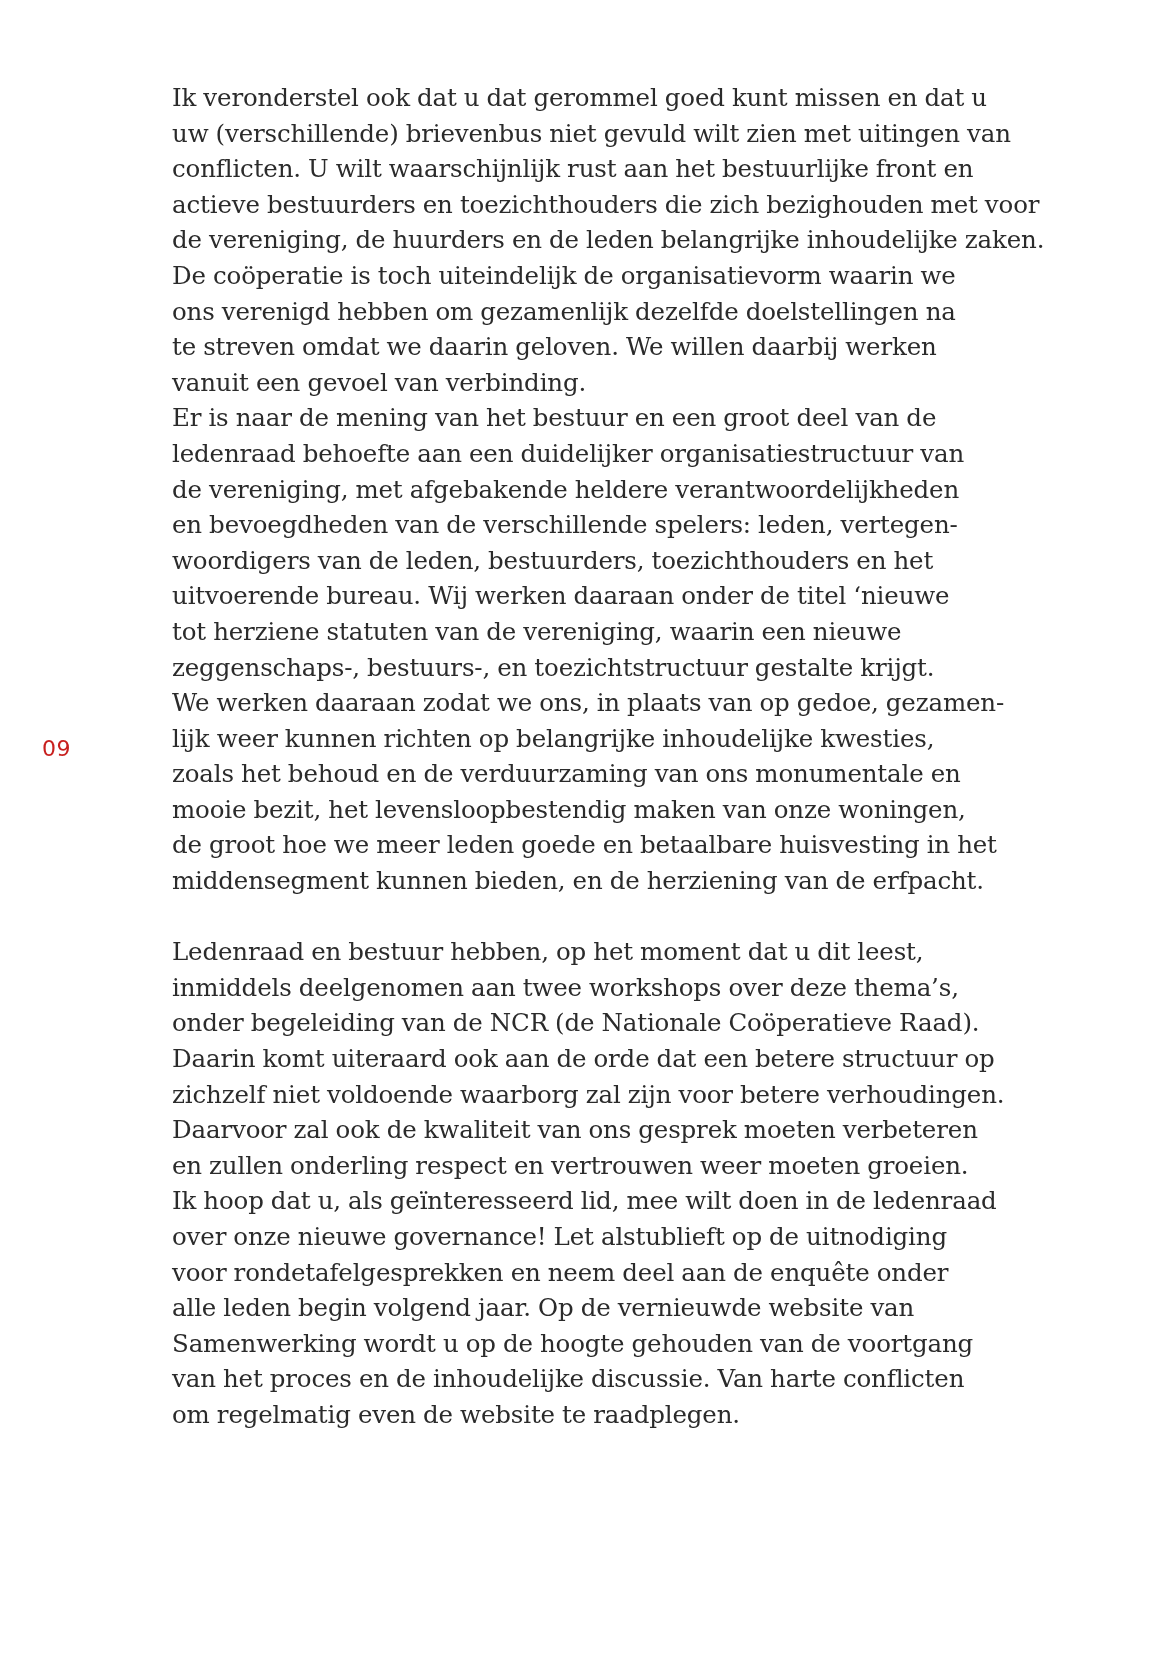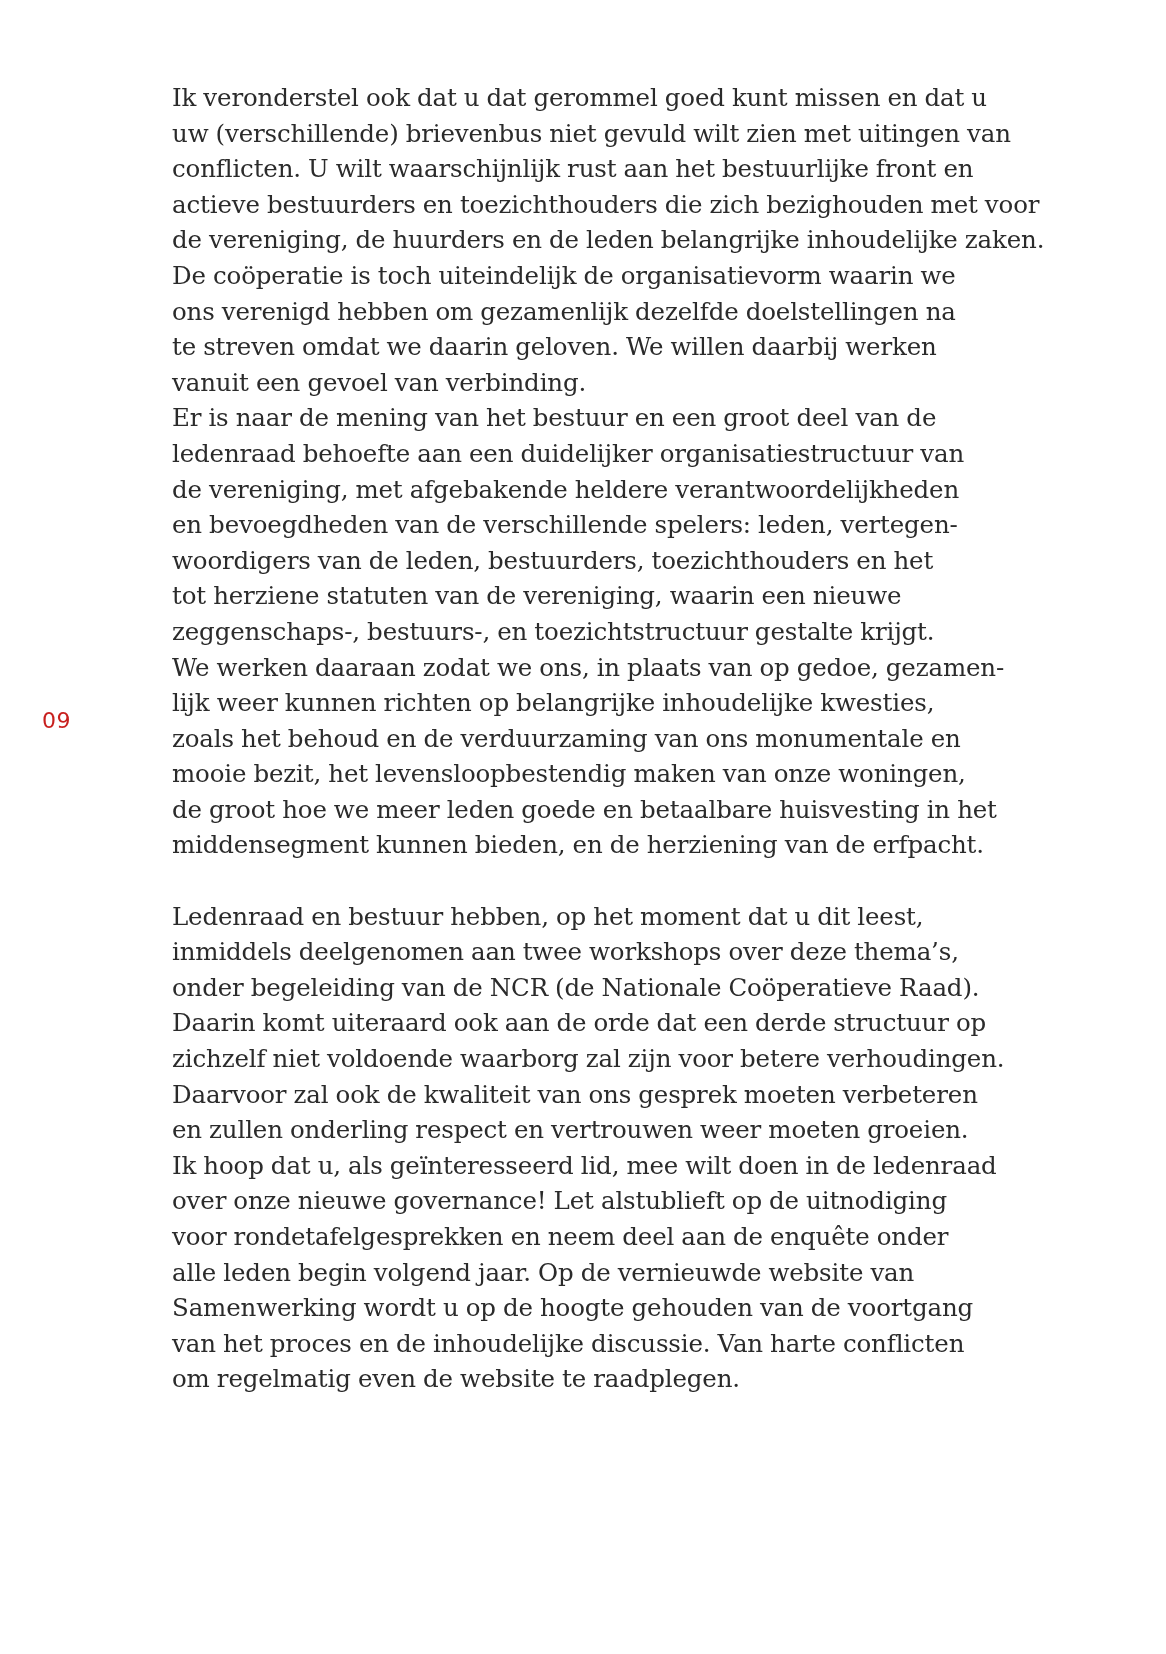--- a/index.html
+++ b/index.html
@@ -11,21 +11,21 @@
       width: 1166px;
       height: 1654px;
       position: relative;
       overflow: hidden;
       font-family: "DejaVu Serif", "Liberation Serif", serif;
       color: #2b2b2b;
     }
     .page-number {
       position: absolute;
       left: 42px;
-      top: 703px;
+      top: 731px;
       font-family: "DejaVu Sans", "Liberation Sans", sans-serif;
       font-size: 22px;
       line-height: 36px;
       color: #c8201e;
       letter-spacing: 0.5px;
     }
     .body-text {
       position: absolute;
       left: 172px;
       top: 80px;
@@ -59,35 +59,36 @@
     <span class="line">de vereniging, de huurders en de leden belangrijke inhoudelijke zaken.</span>
     <span class="line">De coöperatie is toch uiteindelijk de organisatievorm waarin we</span>
     <span class="line">ons verenigd hebben om gezamenlijk dezelfde doelstellingen na</span>
     <span class="line">te streven omdat we daarin geloven. We willen daarbij  werken</span>
     <span class="line">vanuit een gevoel van verbinding.</span>
     <span class="line">Er is naar de mening van het bestuur en een groot deel van de</span>
     <span class="line">ledenraad behoefte aan een duidelijker organisatiestructuur van</span>
     <span class="line">de vereniging, met afgebakende heldere verantwoordelijkheden</span>
     <span class="line">en bevoegdheden van de verschillende spelers: leden, vertegen-</span>
     <span class="line">woordigers van de leden, bestuurders, toezichthouders en het</span>
+    <span class="line">uitvoerende bureau. Wij werken daaraan onder de titel ‘nieuwe</span>
     <span class="line">tot herziene statuten van de vereniging, waarin een nieuwe</span>
     <span class="line">zeggenschaps-, bestuurs-, en toezichtstructuur gestalte krijgt.</span>
     <span class="line">We werken daaraan zodat we ons, in plaats van op gedoe, gezamen-</span>
     <span class="line">lijk weer kunnen richten op belangrijke inhoudelijke kwesties,</span>
     <span class="line">zoals het behoud en de verduurzaming van ons monumentale en</span>
     <span class="line">mooie bezit, het levensloopbestendig maken van onze woningen,</span>
     <span class="line">de groot hoe we meer leden goede en betaalbare huisvesting in het</span>
     <span class="line">middensegment kunnen bieden, en de herziening van de erfpacht.</span>
   </div>
   <span class="blank"></span>
   <div class="paragraph">
     <span class="line">Ledenraad en bestuur hebben, op het moment dat u dit leest,</span>
     <span class="line">inmiddels deelgenomen aan twee workshops over deze thema’s,</span>
     <span class="line">onder begeleiding van de NCR (de Nationale Coöperatieve Raad).</span>
-    <span class="line">Daarin komt uiteraard ook aan de orde dat een derde structuur op</span>
+    <span class="line">Daarin komt uiteraard ook aan de orde dat een betere structuur op</span>
     <span class="line">zichzelf niet voldoende waarborg zal zijn voor betere verhoudingen.</span>
     <span class="line">Daarvoor zal ook de kwaliteit van ons gesprek moeten verbeteren</span>
     <span class="line">en zullen onderling respect en vertrouwen weer moeten groeien.</span>
     <span class="line">Ik hoop dat u, als geïnteresseerd lid, mee wilt doen in de ledenraad</span>
     <span class="line">over onze nieuwe governance! Let alstublieft op de uitnodiging</span>
     <span class="line">voor rondetafelgesprekken en neem deel aan de enquête onder</span>
     <span class="line">alle leden begin volgend jaar. Op de vernieuwde website van</span>
     <span class="line">Samenwerking wordt u op de hoogte gehouden van de voortgang</span>
     <span class="line">van het proces en de inhoudelijke discussie. Van harte conflicten</span>
     <span class="line">om regelmatig even de website te raadplegen.</span>

